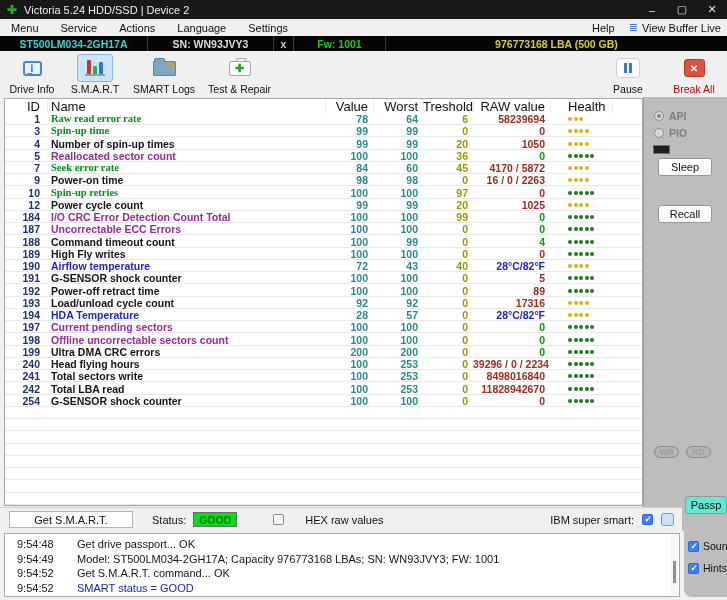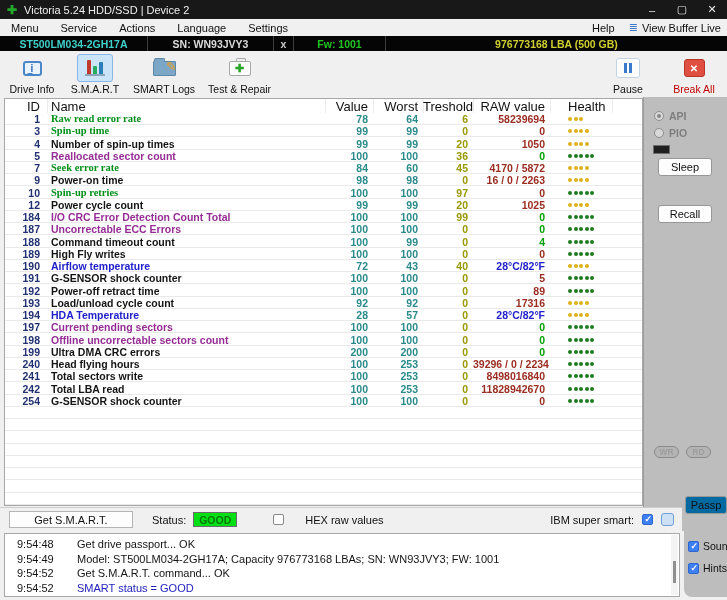--- a/index.html
+++ b/index.html
@@ -72,21 +72,21 @@
   .rw-red { color:#9a2c21; } .rw-green { color:#00a000; } .rw-blue { color:#2222cc; }
 
   
   .sidebar { position:absolute; left:643px; top:97px; width:84px; height:410px; background:#bdbdbd; border-left:1px solid #9c9c9c; }
   .sb-radio { position:absolute; left:10px; display:flex; align-items:center; gap:5px; font-size:10.5px; font-weight:bold; color:#7e7e7e; }
   .radio { width:10px; height:10px; border-radius:50%; background:#d9d9d9; border:1px solid #8f8f8f; display:inline-block; position:relative; }
   .radio.sel::after { content:""; position:absolute; left:2px; top:2px; width:4px; height:4px; border-radius:50%; background:#8a8a8a; }
   .led { position:absolute; left:9px; top:48px; width:17px; height:9px; background:#1f1f1f; border:1px solid #6e6e6e; }
   .sb-btn { position:absolute; left:14px; width:54px; height:18px; background:#fdfdfd; border:1px solid #979797; border-radius:3px; font-size:11px; color:#111; display:flex; align-items:center; justify-content:center; }
   .mini-btn { position:absolute; width:25px; height:12px; background:#b4b4b4; border:1px solid #8a8a8a; border-radius:6px; font-size:8.5px; color:#9d9d9d; display:flex; align-items:center; justify-content:center; font-weight:bold; }
-  .passp-btn { position:absolute; left:685px; top:496px; width:42px; height:18px; background:#0369a1; border:1px solid #979797; border-radius:3px; font-size:11px; color:#111; display:flex; align-items:center; justify-content:center; z-index:6; }
+  .passp-btn { position:absolute; left:685px; top:496px; width:42px; height:18px; background:#5eead4; border:1px solid #979797; border-radius:3px; font-size:11px; color:#111; display:flex; align-items:center; justify-content:center; z-index:6; }
   .gray-corner { position:absolute; left:682px; top:507px; width:45px; height:24px; background:#bdbdbd; }
 
   
   .statusbar { position:absolute; left:0; top:507px; width:682px; height:24px; background:#f0f0f0; border-top:1px solid #cfcfcf; display:flex; align-items:center; font-size:11px; color:#111; }
   .getsmart-btn { margin-left:9px; width:124px; height:17px; background:#fdfdfd; border:1px solid #b4b4b4; display:flex; align-items:center; justify-content:center; }
   .status-lbl { margin-left:19px; }
   .good-box { margin-left:7px; width:44px; height:15px; background:#00e014; border:1px solid #6a6a6a; color:#067806; font-size:10.5px; font-weight:bold; display:flex; align-items:center; justify-content:center; }
   .cb { width:11px; height:11px; border-radius:2px; display:inline-block; position:relative; flex:none; }
   .cb.unchecked { background:#fff; border:1px solid #8a8a8a; }
   .cb.checked { background:#3d7ff5; border:1px solid #2d66cc; }

